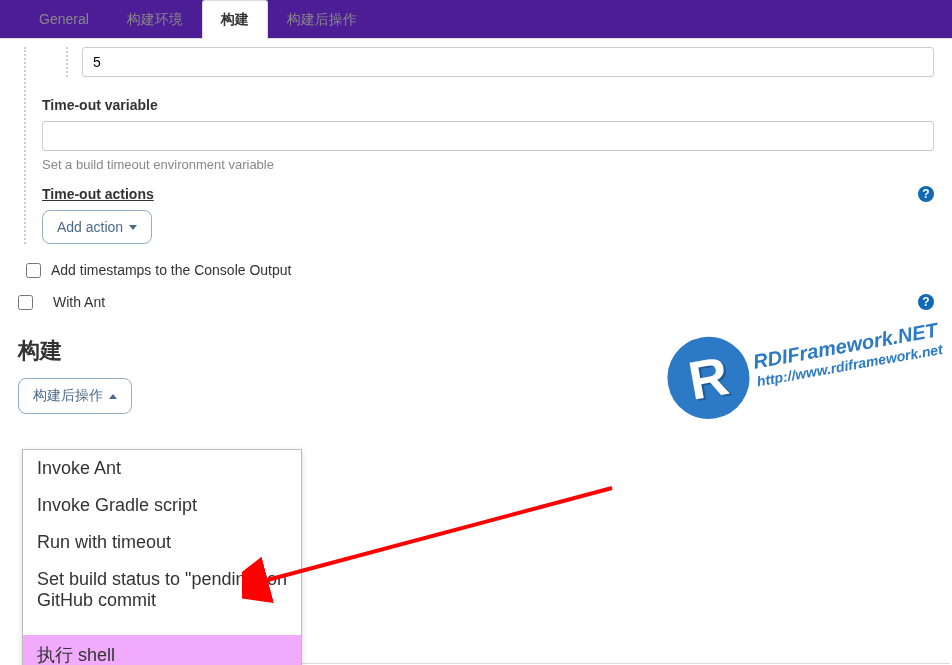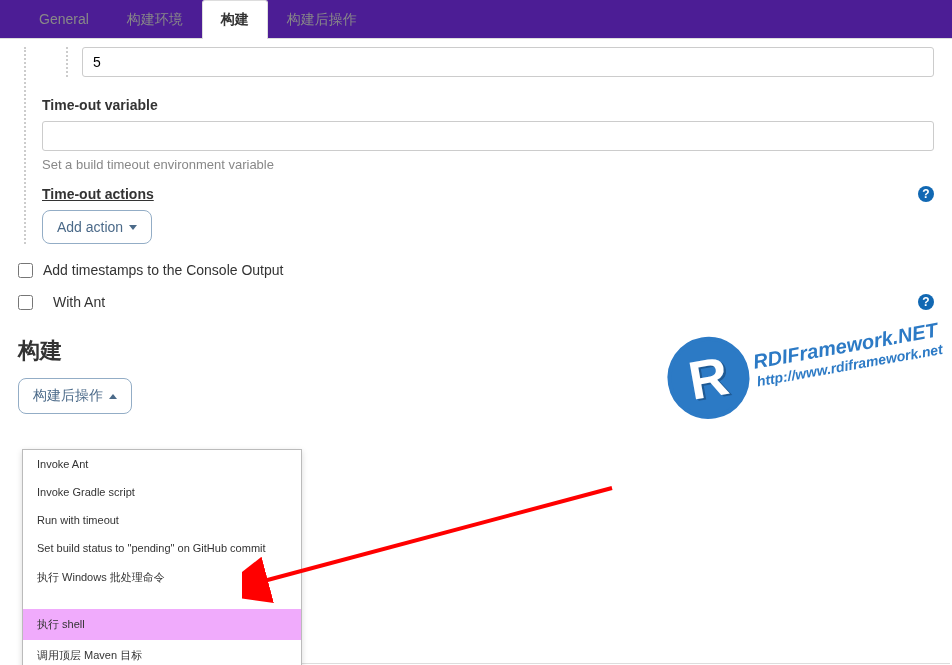--- a/index.html
+++ b/index.html
@@ -102,21 +102,21 @@
 .caret-up {
   width: 0; height: 0;
   border-left: 4px solid transparent;
   border-right: 4px solid transparent;
   border-bottom: 5px solid #4b6a89;
 }
 .check-row {
   display: flex;
   align-items: center;
   gap: 10px;
-  margin: 8px 0;
+  margin: 8px 8px;
 }
 .check-row input[type=checkbox] {
   width: 15px; height: 15px;
 }
 .section-title {
   font-size: 22px;
   font-weight: 700;
   margin: 18px 0 12px 0;
 }
 .dropdown-menu {
@@ -124,21 +124,21 @@
   background: #fff;
   border: 1px solid #bbb;
   box-shadow: 0 2px 6px rgba(0,0,0,0.15);
   width: 280px;
   z-index: 10;
   left: 22px;
   top: 449px;
 }
 .dropdown-item {
   padding: 8px 14px;
-  font-size: 11px;
+  font-size: 18px;
   color: #333;
   cursor: pointer;
 }
 .dropdown-item.highlight {
   background: #f0abfc;
   margin-top: 16px;
 }
 .bottom-btns {
   position: absolute;
   left: 22px;
@@ -271,21 +271,20 @@
     <span class="caret-up"></span>
   </button>
 
 </div>
 
 <div class="dropdown-menu" id="dropdown-menu">
     <div class="dropdown-item">Invoke Ant</div>
     <div class="dropdown-item">Invoke Gradle script</div>
     <div class="dropdown-item">Run with timeout</div>
     <div class="dropdown-item">Set build status to "pending" on GitHub commit</div>
-    <div class="dropdown-item">执行 Windows 批处理命令</div>
     <div class="dropdown-item highlight">执行 shell</div>
     <div class="dropdown-item">调用顶层 Maven 目标</div>
   </div>
 
 <div class="bottom-btns">
   <button class="btn-primary">&nbsp;</button>
   <button class="btn-plain">&nbsp;</button>
 </div>
 
 <div class="frame-border"></div>

